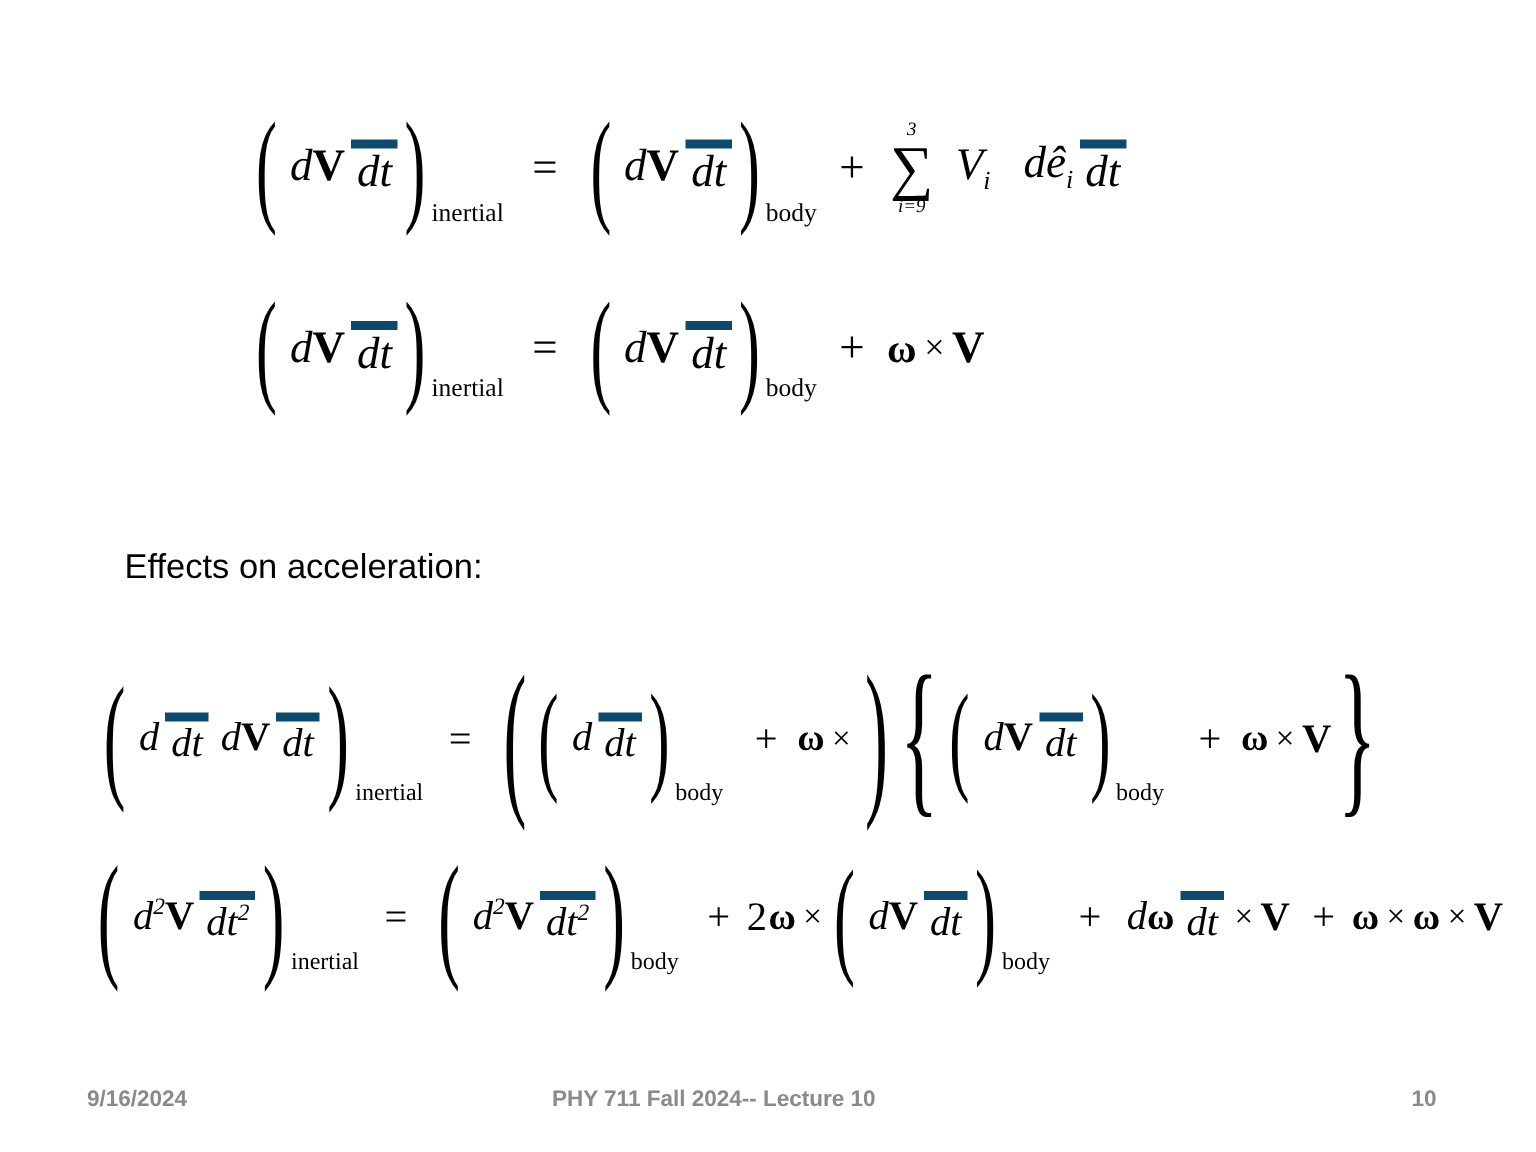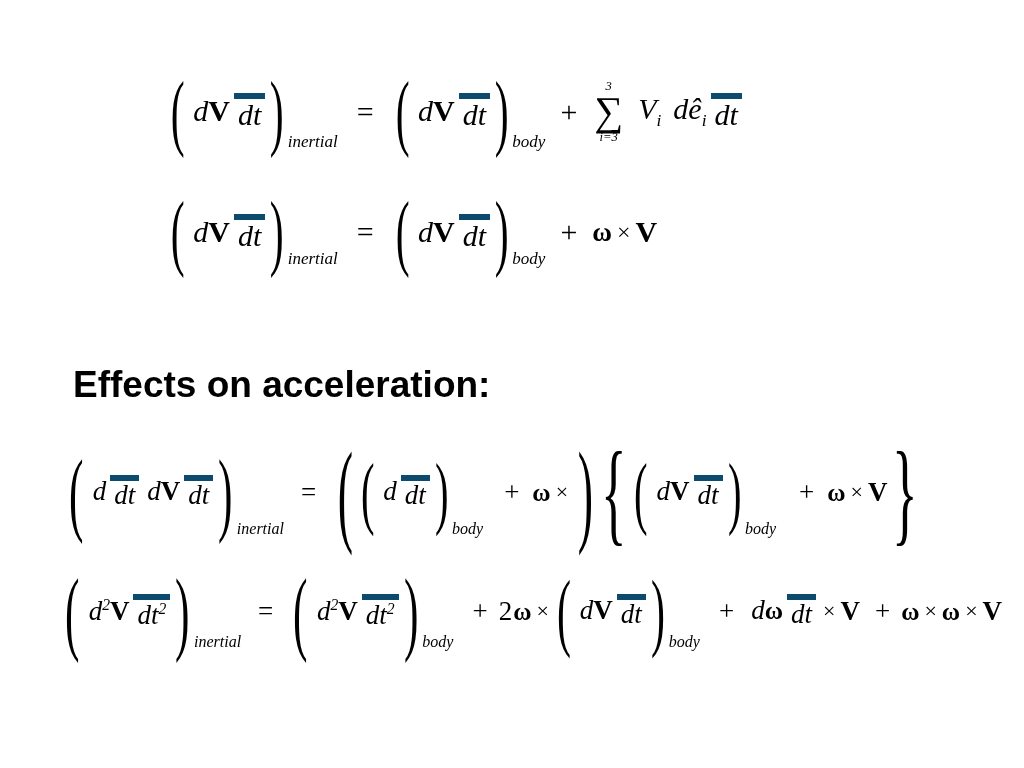--- a/index.html
+++ b/index.html
@@ -61,21 +61,20 @@
     font-family: "Liberation Serif", serif;
     font-style: normal;
     font-weight: normal;
     transform-origin: center center;
     line-height: 1;
   }
 
   
   .sublabel {
     display: inline-block;
-    font-style: italic;
     font-family: "Liberation Serif", serif;
     vertical-align: baseline;
     position: relative;
   }
   .sup {
     font-size: 0.58em;
     vertical-align: super;
     font-style: italic;
   }
   .sub {
@@ -156,24 +155,24 @@
       <span class="den it">dt</span>
     </span>
     <span class="delim" style="font-size:58px; transform:scaleX(0.72) scaleY(1.45); display:inline-block;">)</span>
     <span class="sublabel" style="font-size:17px; align-self:flex-end; margin-bottom:-6px; margin-left:1px;">body</span>
 
     <span class="op" style="margin:0 10px;">+</span>
 
     <span class="sum">
       <span class="lim">3</span>
       <span class="sigma">∑</span>
-      <span class="lim">i=3</span>
+      <span class="lim">i=9</span>
     </span>
     <span class="it" style="margin-left:13px;"><span>V</span><span class="sub">i</span></span>
-    <span class="frac" style="margin-left:8px;justify-content:center;">
+    <span class="frac" style="margin-left:18px;justify-content:center;">
       <span class="num"><span class="it">d</span><span class="it">ê</span><span class="sub">i</span></span>
       <span class="den it">dt</span>
     </span>
   </div>
 
   <div class="math" style="left:168px; top:203px; font-size:30px;">
     <span class="delim" style="font-size:58px; transform:scaleX(0.72) scaleY(1.45); display:inline-block;">(</span>
     <span class="frac">
       <span class="num"><span class="it">d</span><span class="bf">V</span></span>
       <span class="den it">dt</span>
@@ -190,21 +189,21 @@
     </span>
     <span class="delim" style="font-size:58px; transform:scaleX(0.72) scaleY(1.45); display:inline-block;">)</span>
     <span class="sublabel" style="font-size:17px; align-self:flex-end; margin-bottom:-6px; margin-left:1px;">body</span>
 
     <span class="op" style="margin:0 10px;">+</span>
     <span class="bf" style="font-size:27px;">ω</span>
     <span class="op" style="font-size:24px;">×</span>
     <span class="bf">V</span>
   </div>
 
-  <div class="heading" style="left:73px; top:364px; font-size:37px;font-weight:bold;">Effects on acceleration:</div>
+  <div class="heading" style="left:83px; top:364px; font-size:23px;">Effects on acceleration:</div>
 
   <div class="math" style="left:66px; top:455px; font-size:27px;">
 
     <span class="delim" style="font-size:62px; transform:scaleX(0.7) scaleY(1.5); display:inline-block;">(</span>
     <span class="frac">
       <span class="num it">d</span>
       <span class="den it">dt</span>
     </span>
     <span class="frac">
       <span class="num"><span class="it">d</span><span class="bf">V</span></span>
@@ -284,14 +283,19 @@
     <span class="bf">V</span>
 
     <span class="op" style="margin:0 6px 0 10px;">+</span>
     <span class="bf" style="font-size:25px;">ω</span>
     <span class="op" style="font-size:22px;">×</span>
     <span class="bf" style="font-size:25px;">ω</span>
     <span class="op" style="font-size:22px;">×</span>
     <span class="bf">V</span>
   </div>
 
+  <div class="footer">
+    <span class="footer-date">9/16/2024</span>
+    <span class="footer-title">PHY 711  Fall 2024-- Lecture 10</span>
+    <span class="footer-page">10</span>
+  </div>
 
 </div>
 
 </body></html>

